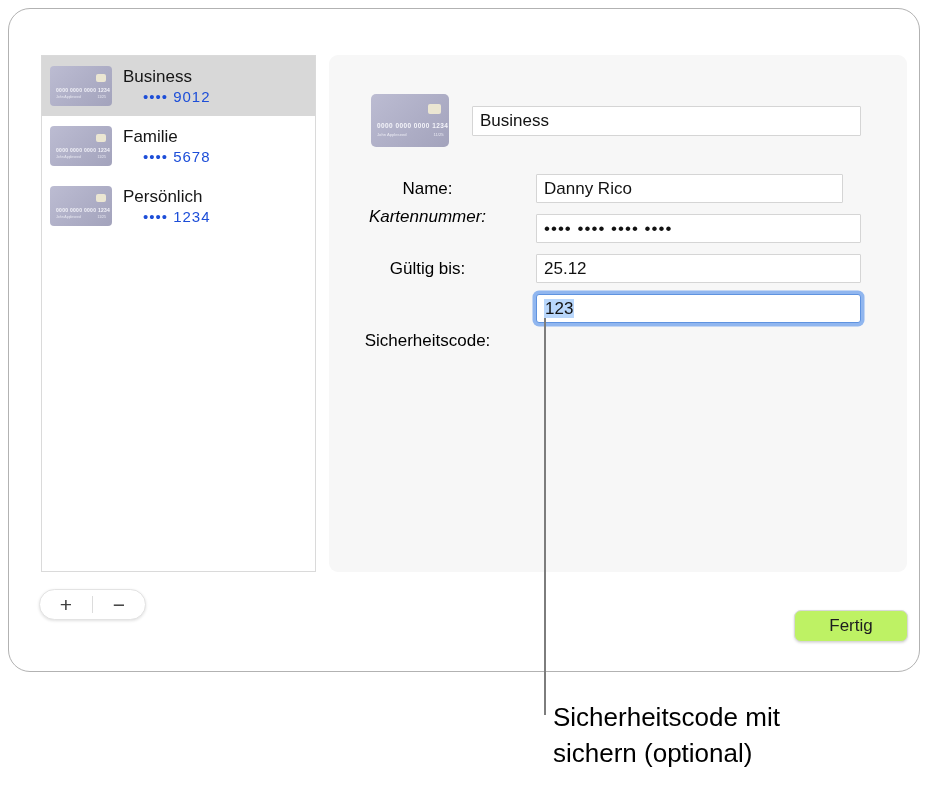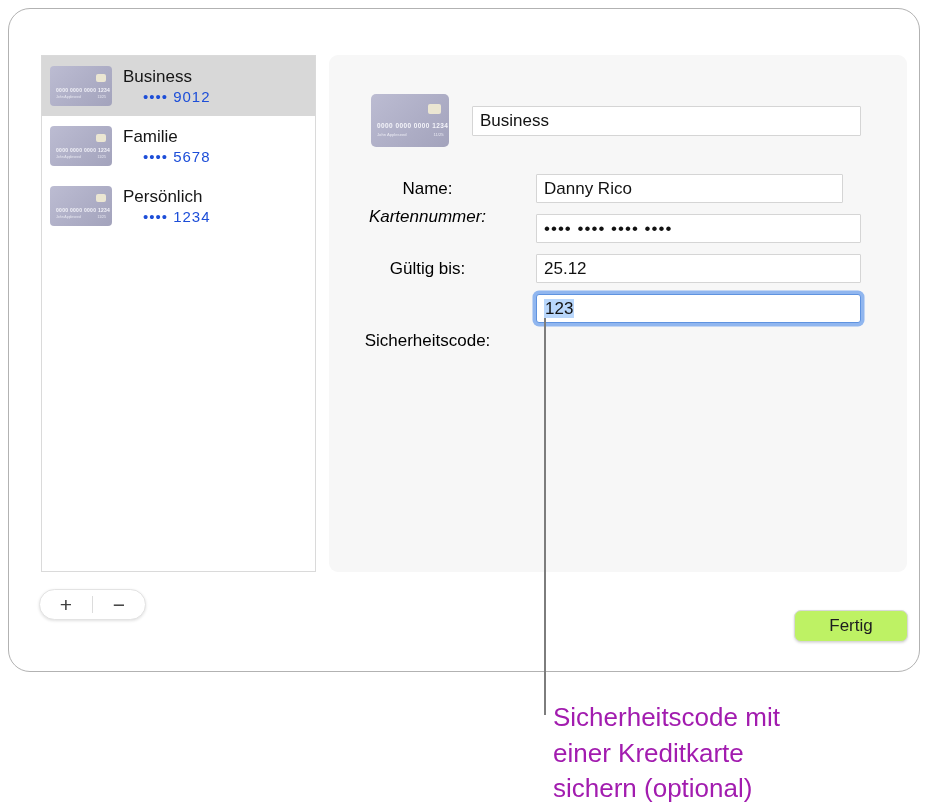--- a/index.html
+++ b/index.html
@@ -65,21 +65,21 @@
   
   .done-btn { position:absolute; left:785px; top:601px; width:114px; height:32px;
               background:#bef264; border:1px solid #d8d8d8; border-radius:7px;
               box-shadow:0 1px 2.5px rgba(0,0,0,0.15); font-size:17px; color:#1d1d1f;
               font-family:inherit; cursor:default; }
 
   
   .callout-line { position:absolute; left:544px; top:318px; width:2px; height:397px;
                   background:#7d7d7d; }
   .callout-text { position:absolute; left:553px; top:700px; font-size:26px;
-                  line-height:35.5px; color:#a21caf; }
+                  line-height:35.5px; color:#000000; }
 </style>
 </head>
 <body>
 
 <div class="window">
 
   <div class="sidebar">
 
     <div class="card-row selected">
       <div class="thumb">
@@ -161,15 +161,14 @@
     <span class="sel-text">123</span>
   </div>
 
   <button class="done-btn">Fertig</button>
 
 </div>
 
 <div class="callout-line"></div>
 <div class="callout-text">
   <div>Sicherheitscode mit</div>
-  <div>einer Kreditkarte</div>
   <div>sichern (optional)</div>
 </div>
 
 </body></html>

